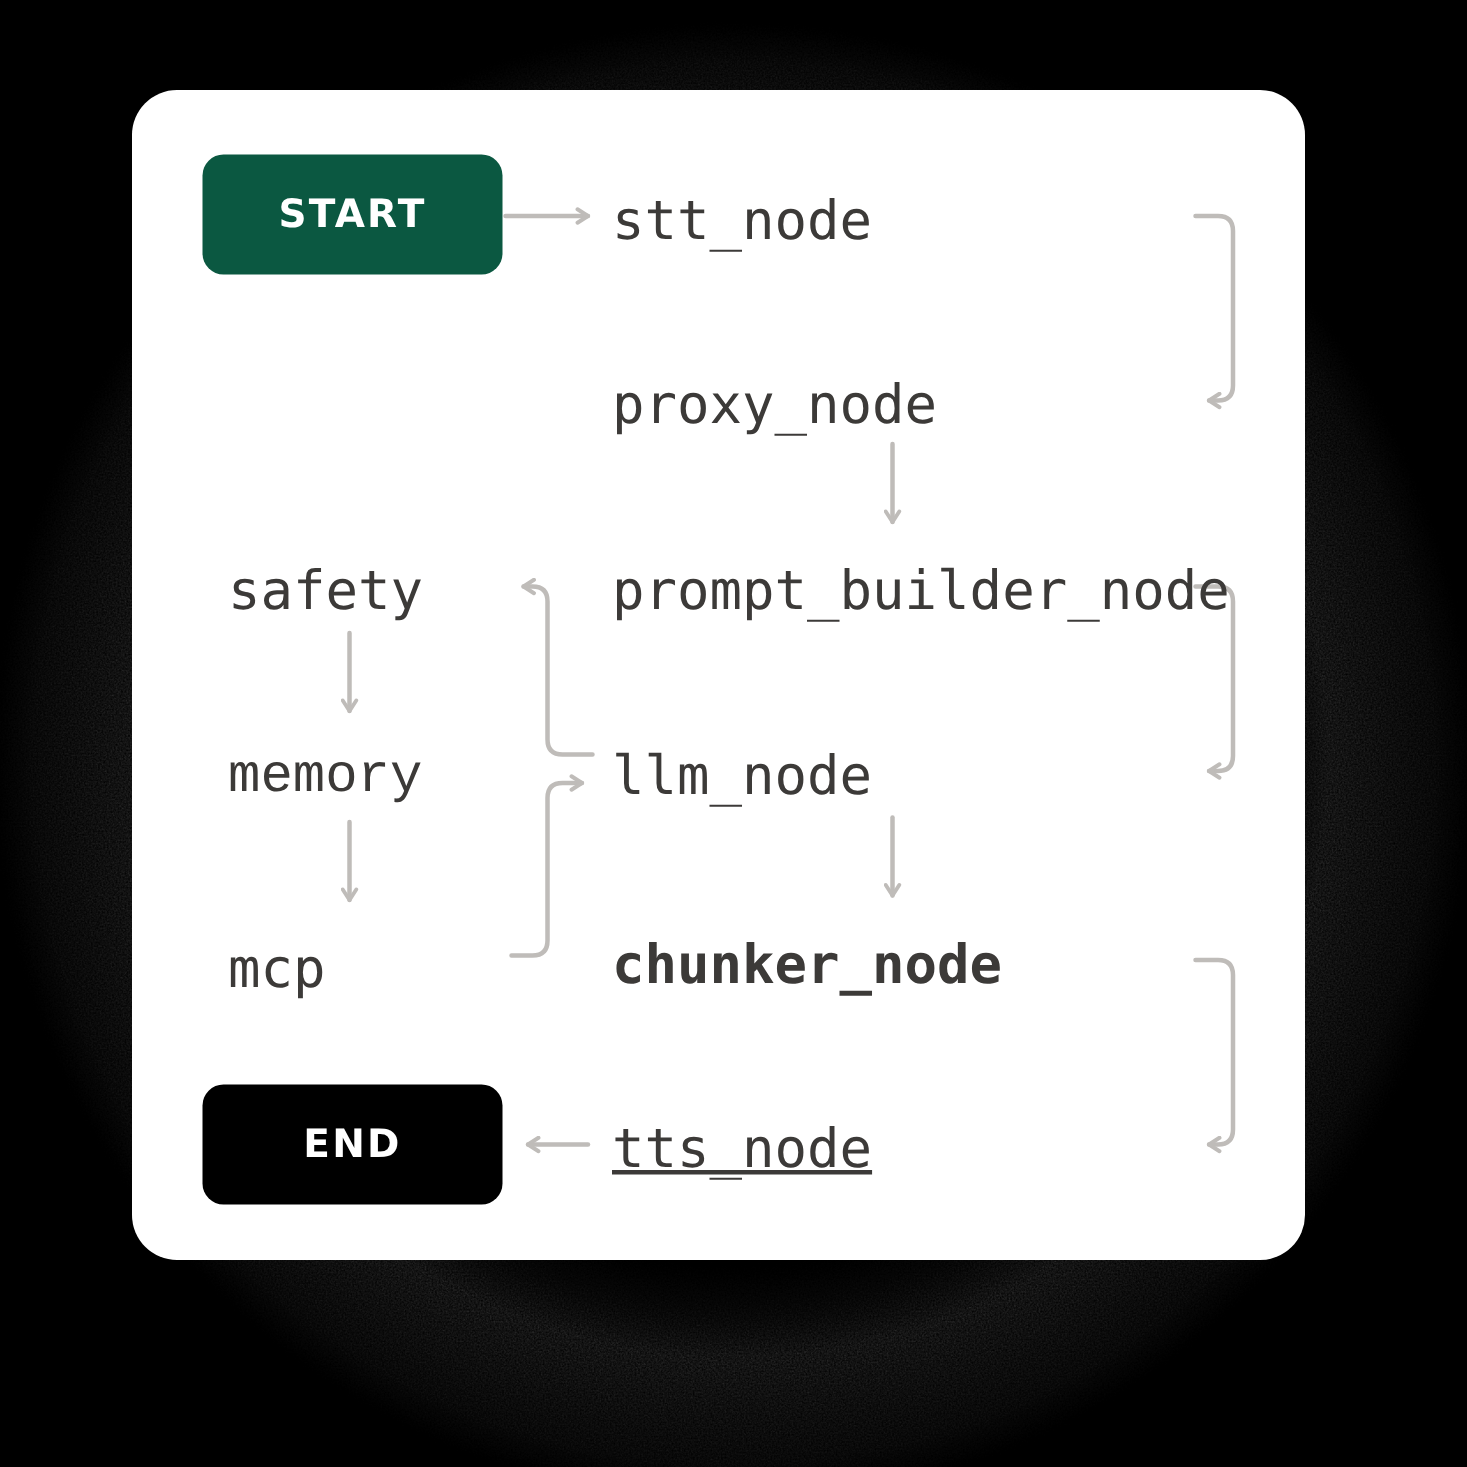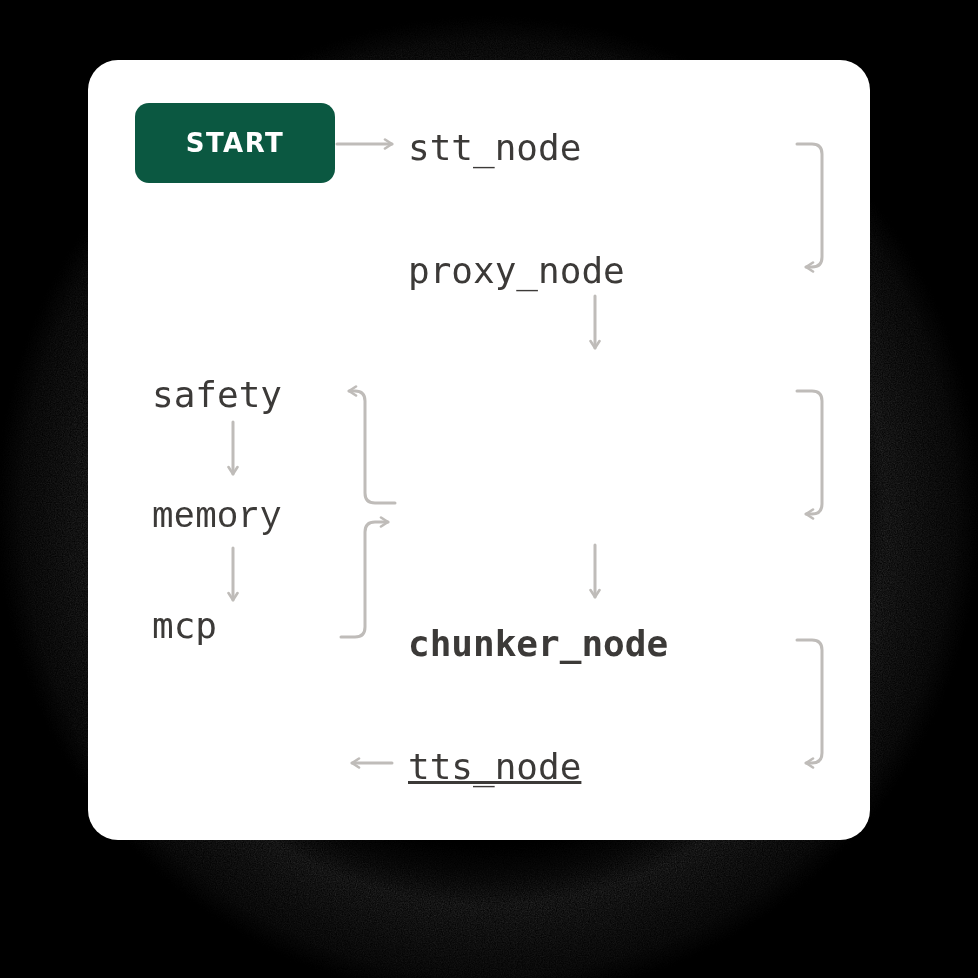--- a/index.html
+++ b/index.html
@@ -171,30 +171,35 @@
       <path d="M797,640 L812,640 Q822,640 822,650 L822,753 Q822,763 812,763 L806,763" marker-end="url(#ah-l)"></path>
 
       <path d="M392,763 L352,763" marker-end="url(#ah-l)"></path>
     </g>
   </svg>
 
   <div class="terminal" id="node-start">
     <span>START</span>
   </div>
 
+  <div class="terminal" id="node-end">
+    <span>END</span>
+  </div>
 
   <div class="node-label" style="left:408px; top:130px;">stt_node</div>
 
   <div class="node-label" style="left:408px; top:253px;">proxy_node</div>
 
-
+  <div class="node-label" style="left:408px; top:377px;">prompt_builder_node</div>
+
+  <div class="node-label" style="left:408px; top:500px;">llm_node</div>
 
   <div class="node-label" style="left:408px; top:626px;font-weight:bold;">chunker_node</div>
 
   <div class="node-label" style="left:408px; top:749px;text-decoration:underline;">tts_node</div>
 
   <div class="node-label" style="left:152px; top:377px;">safety</div>
 
   <div class="node-label" style="left:152px; top:500px;font-family:Liberation Mono, monospace;">memory</div>
 
-  <div class="node-label" style="left:152px; top:608px;">mcp</div>
+  <div class="node-label" style="left:152px; top:629px;">mcp</div>
 
 </div>
 
 </body></html>

